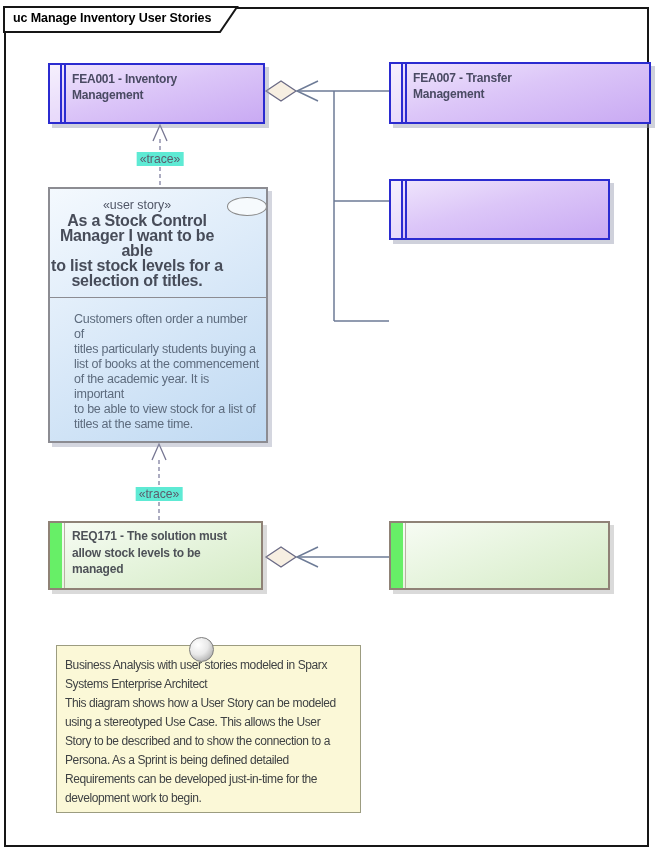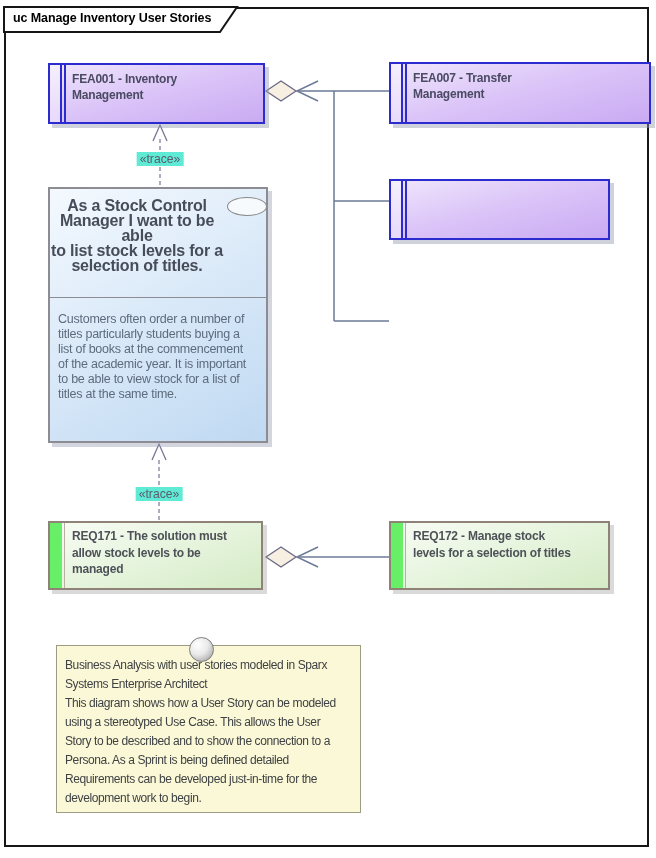--- a/index.html
+++ b/index.html
@@ -22,21 +22,21 @@
              color:#4a4a63;line-height:16px;white-space:pre-line;letter-spacing:-0.2px;}
   
   .story{border:2px solid #8c8c92;
          background:linear-gradient(150deg,#f4f9fe 0%,#d8e8f8 52%,#bfd9f2 100%);
          box-shadow:4px 4px 0 rgba(148,152,176,0.4);}
   .story-top{position:absolute;left:0;right:0;top:0;height:99px;border-bottom:1px solid #8c8c92;
              text-align:center;padding-top:9px;padding-right:42px;box-sizing:content-box;}
   .story-stereo{font-size:12.4px;color:#4f5565;line-height:15px;}
   .story-title{font-size:16px;font-weight:bold;color:#474c59;line-height:15px;
                white-space:pre-line;letter-spacing:-0.2px;}
-  .story-body{position:absolute;left:8px;right:6px;top:123px;font-size:12.5px;color:#5d6b7d;
+  .story-body{position:absolute;left:24px;right:6px;top:123px;font-size:12.5px;color:#5d6b7d;
               line-height:15px;white-space:pre-line;letter-spacing:-0.25px;}
   .ellipse-icon{position:absolute;left:177px;top:8px;width:40px;height:19px;border-radius:50%;
                 border:1.4px solid #8a8a8a;background:#f6fafd;box-sizing:border-box;}
   
   .req{border:2px solid #8f8276;
        background:linear-gradient(160deg,#f8fcf5 0%,#e6f4dd 50%,#d5ebc6 100%);
        box-shadow:4px 4px 0 rgba(150,150,150,0.35);}
   .req-stripe{position:absolute;left:0;top:0;bottom:0;width:12px;background:#67ef67;}
   .req-sep{position:absolute;left:14px;top:0;bottom:0;width:1px;background:#b9b0a4;}
   .req-label{position:absolute;left:22px;right:4px;top:5px;font-size:12px;font-weight:bold;
@@ -110,20 +110,21 @@
   </div>
 
   <div class="box fea" style="left:389px;top:179px;width:221px;height:61px">
     <span class="fea-col"></span>
     <span class="fea-bars"></span>
   </div>
 
 
   <div class="box story" style="left:48px;top:187px;width:220px;height:256px">
     <div class="story-top">
+      <div class="story-stereo">«user story»</div>
       <div class="story-title">As a Stock Control
 Manager I want to be able
 to list stock levels for a
 selection of titles.</div>
     </div>
     <span class="ellipse-icon"></span>
     <div class="story-body">Customers often order a number of
 titles particularly students buying a
 list of books at the commencement
 of the academic year. It is important
@@ -138,22 +139,20 @@
     <span class="req-stripe"></span>
     <span class="req-sep"></span>
     <div class="req-label">REQ171 - The solution must
 allow stock levels to be
 managed</div>
   </div>
 
   <div class="box req" style="left:389px;top:521px;width:221px;height:69px">
     <span class="req-stripe"></span>
     <span class="req-sep"></span>
-    <div class="req-label">REQ172 - Manage stock
-levels for a selection of titles</div>
   </div>
 
   <div class="box note-box" style="left:56px;top:645px;width:305px;height:168px">
     <div class="note-text">Business Analysis with user stories modeled in Sparx
 Systems Enterprise Architect
 This diagram shows how a User Story can be modeled
 using a stereotyped Use Case. This allows the User
 Story to be described and to show the connection to a
 Persona. As a Sprint is being defined detailed
 Requirements can be developed just-in-time for the

